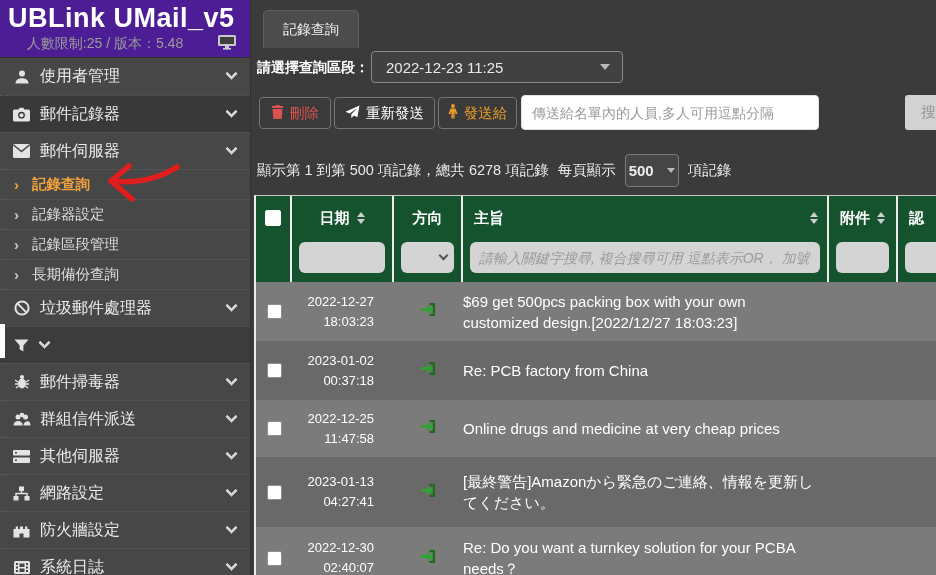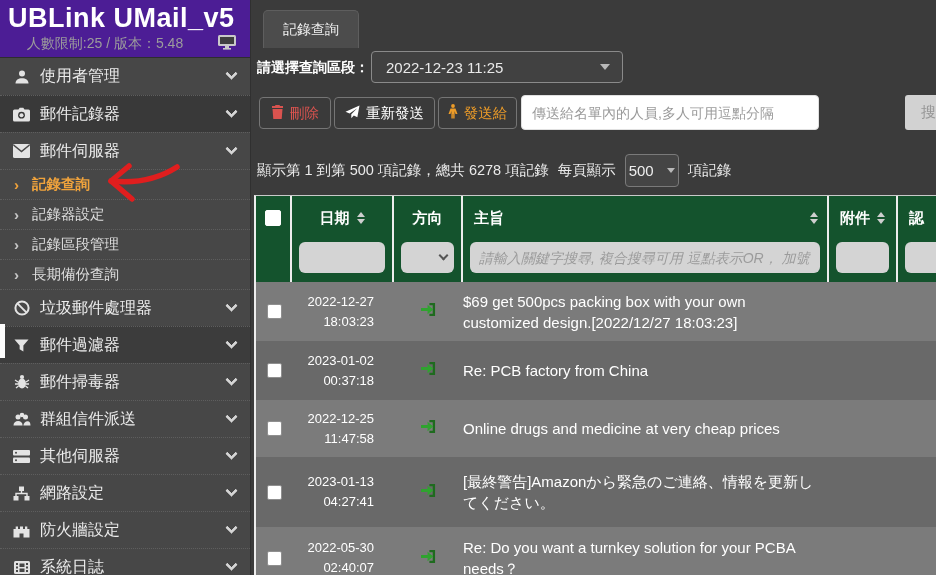--- a/index.html
+++ b/index.html
@@ -34,21 +34,21 @@
   .query-select{position:absolute;left:120px;top:51px;width:252px;height:32px;background:#414141;border:1px solid #8a8a8a;border-radius:4px;color:#e9e9e9;font-size:15px;display:flex;align-items:center;padding:0 12px 0 14px;cursor:pointer;}
   .query-select .caret{margin-left:auto;width:0;height:0;border-left:5px solid transparent;border-right:5px solid transparent;border-top:6px solid #b9b9b9;}
   .btn{position:absolute;top:97px;height:32px;background:#3a3a3a;border:1px solid #757575;border-radius:4px;display:flex;align-items:center;justify-content:center;gap:6px;font-size:14.5px;cursor:pointer;}
   .btn-delete{left:8px;width:72px;color:#d9534f;}
   .btn-resend{left:83px;width:101px;color:#fff;}
   .btn-sendto{left:187px;width:79px;color:#ed9c28;}
   .recip-input{position:absolute;left:270px;top:95px;width:298px;height:35px;background:#fff;border:1px solid #e0e0e0;border-radius:4px;padding:0 10px;font-size:14px;color:#333;}
   .recip-input::placeholder{color:#9a9a9a;}
   .btn-search{position:absolute;left:654px;top:95px;width:62px;height:35px;background:#d2d2d2;border:none;border-radius:3px;color:#979797;font-size:15px;cursor:pointer;}
   .info-row{position:absolute;left:6px;top:152px;width:678px;height:36px;display:flex;align-items:center;gap:9px;color:#eaeaea;font-size:14.5px;white-space:nowrap;}
-  .pp-select{width:54px;height:33px;background:#454545;border:1px solid #7a7a7a;border-radius:4px;color:#eee;font-size:15px;display:flex;align-items:center;justify-content:center;gap:13px;cursor:pointer;}
+  .pp-select{width:54px;height:33px;background:#454545;border:1px solid #7a7a7a;border-radius:4px;color:#eee;font-size:15px;display:flex;align-items:center;justify-content:center;gap:13px;cursor:pointer;font-weight:bold;}
   .pp-select .caret{width:0;height:0;border-left:4px solid transparent;border-right:4px solid transparent;border-top:5px solid #b9b9b9;}
 
   
   .tbl{position:absolute;left:3px;top:195px;width:683px;border-left:2px solid #ededed;border-top:1px solid #c9c9c9;overflow:hidden;}
   .grid{display:grid;grid-template-columns:36px 102px 69px 366px 69px 90px;}
   .th,.tf{background:#14532d;border-right:2px solid #ededed;display:flex;align-items:center;color:#fff;}
   .th{height:44px;font-size:15px;font-weight:bold;}
   .th.c{justify-content:center;gap:7px;}
   .th.l{padding-left:11px;}
   .tf{height:42px;padding:2px 7px 9px 7px;position:relative;}
@@ -149,21 +149,20 @@
           </span>
         <span class="lbl">垃圾郵件處理器</span>
         <span class="chev"></span>
       </li>
       <li class="nav-item selected">
         <span class="ico">
             <svg width="15" height="15" viewBox="0 0 16 16" fill="currentColor">
               <path d="M0.5 1.5h15L10 8v6.5L6 12V8z"></path>
             </svg>
           </span>
-        <span class="lbl">郵件過濾器</span>
         <span class="chev"></span>
       </li>
       <li class="nav-item">
         <span class="ico">
             <svg width="16" height="16" viewBox="0 0 16 16" fill="currentColor">
               <ellipse cx="8" cy="9.5" rx="4" ry="5"></ellipse>
               <circle cx="8" cy="3" r="2.1"></circle>
               <path d="M1 6l3 2M1 10h3M2 14l2.5-2M15 6l-3 2M15 10h-3M14 14l-2.5-2" stroke="currentColor" stroke-width="1.3" fill="none"></path>
             </svg>
           </span>
@@ -418,21 +417,21 @@
             <span>[最終警告]Amazonから緊急のご連絡、情報を更新してください。</span>
           </div>
         <div class="td"></div>
         <div class="td"></div>
       </div>
       <div class="grid tr" style="height:62px">
         <div class="td td-check">
             <span class="cb"></span>
           </div>
         <div class="td td-date">
-            <span>2022-05-30</span>
+            <span>2022-12-30</span>
             <span>02:40:07</span>
           </div>
         <div class="td td-dir">
             <span><svg width="15" height="15" viewBox="0 0 16 16">
                 <path fill="#1e6b1e" d="M9 1h6v14H9v-2.5h3.5v-9H9z"></path>
                 <path fill="#2fa32f" d="M0 6.5h7V3l6 5-6 5V9.5H0z"></path>
               </svg></span>
           </div>
         <div class="td td-subj">
             <span>Re: Do you want a turnkey solution for your PCBA needs？</span>

